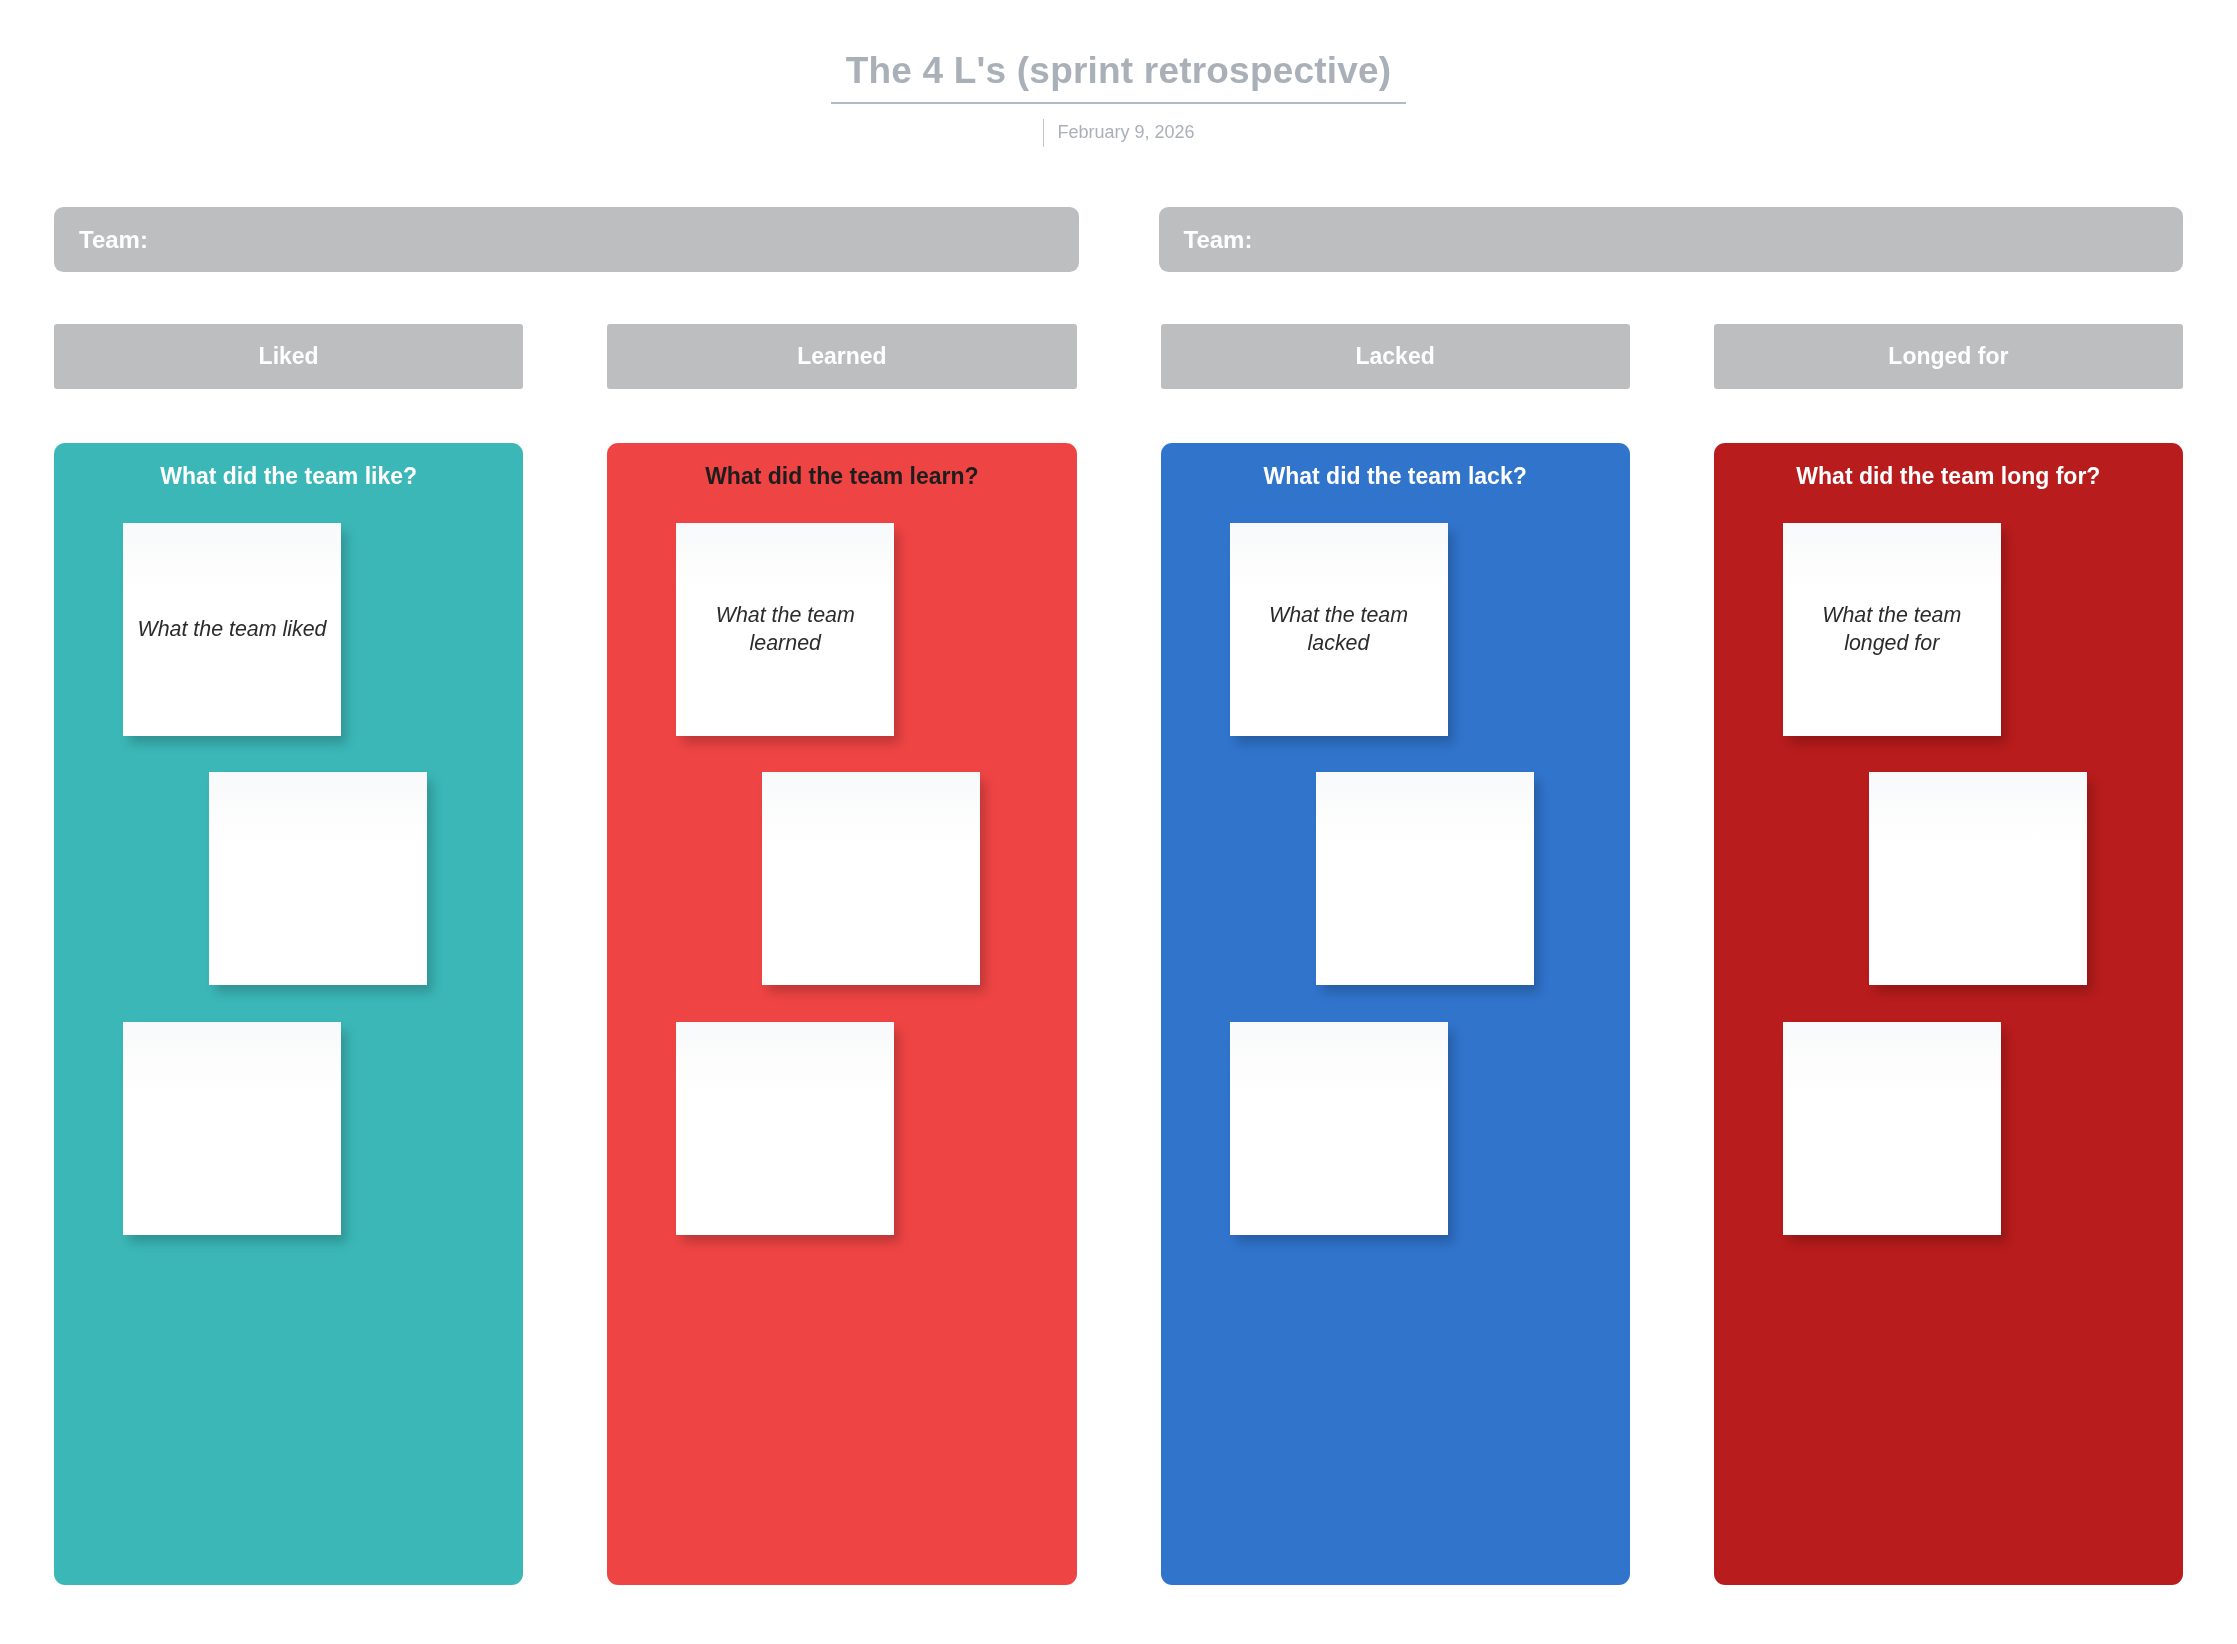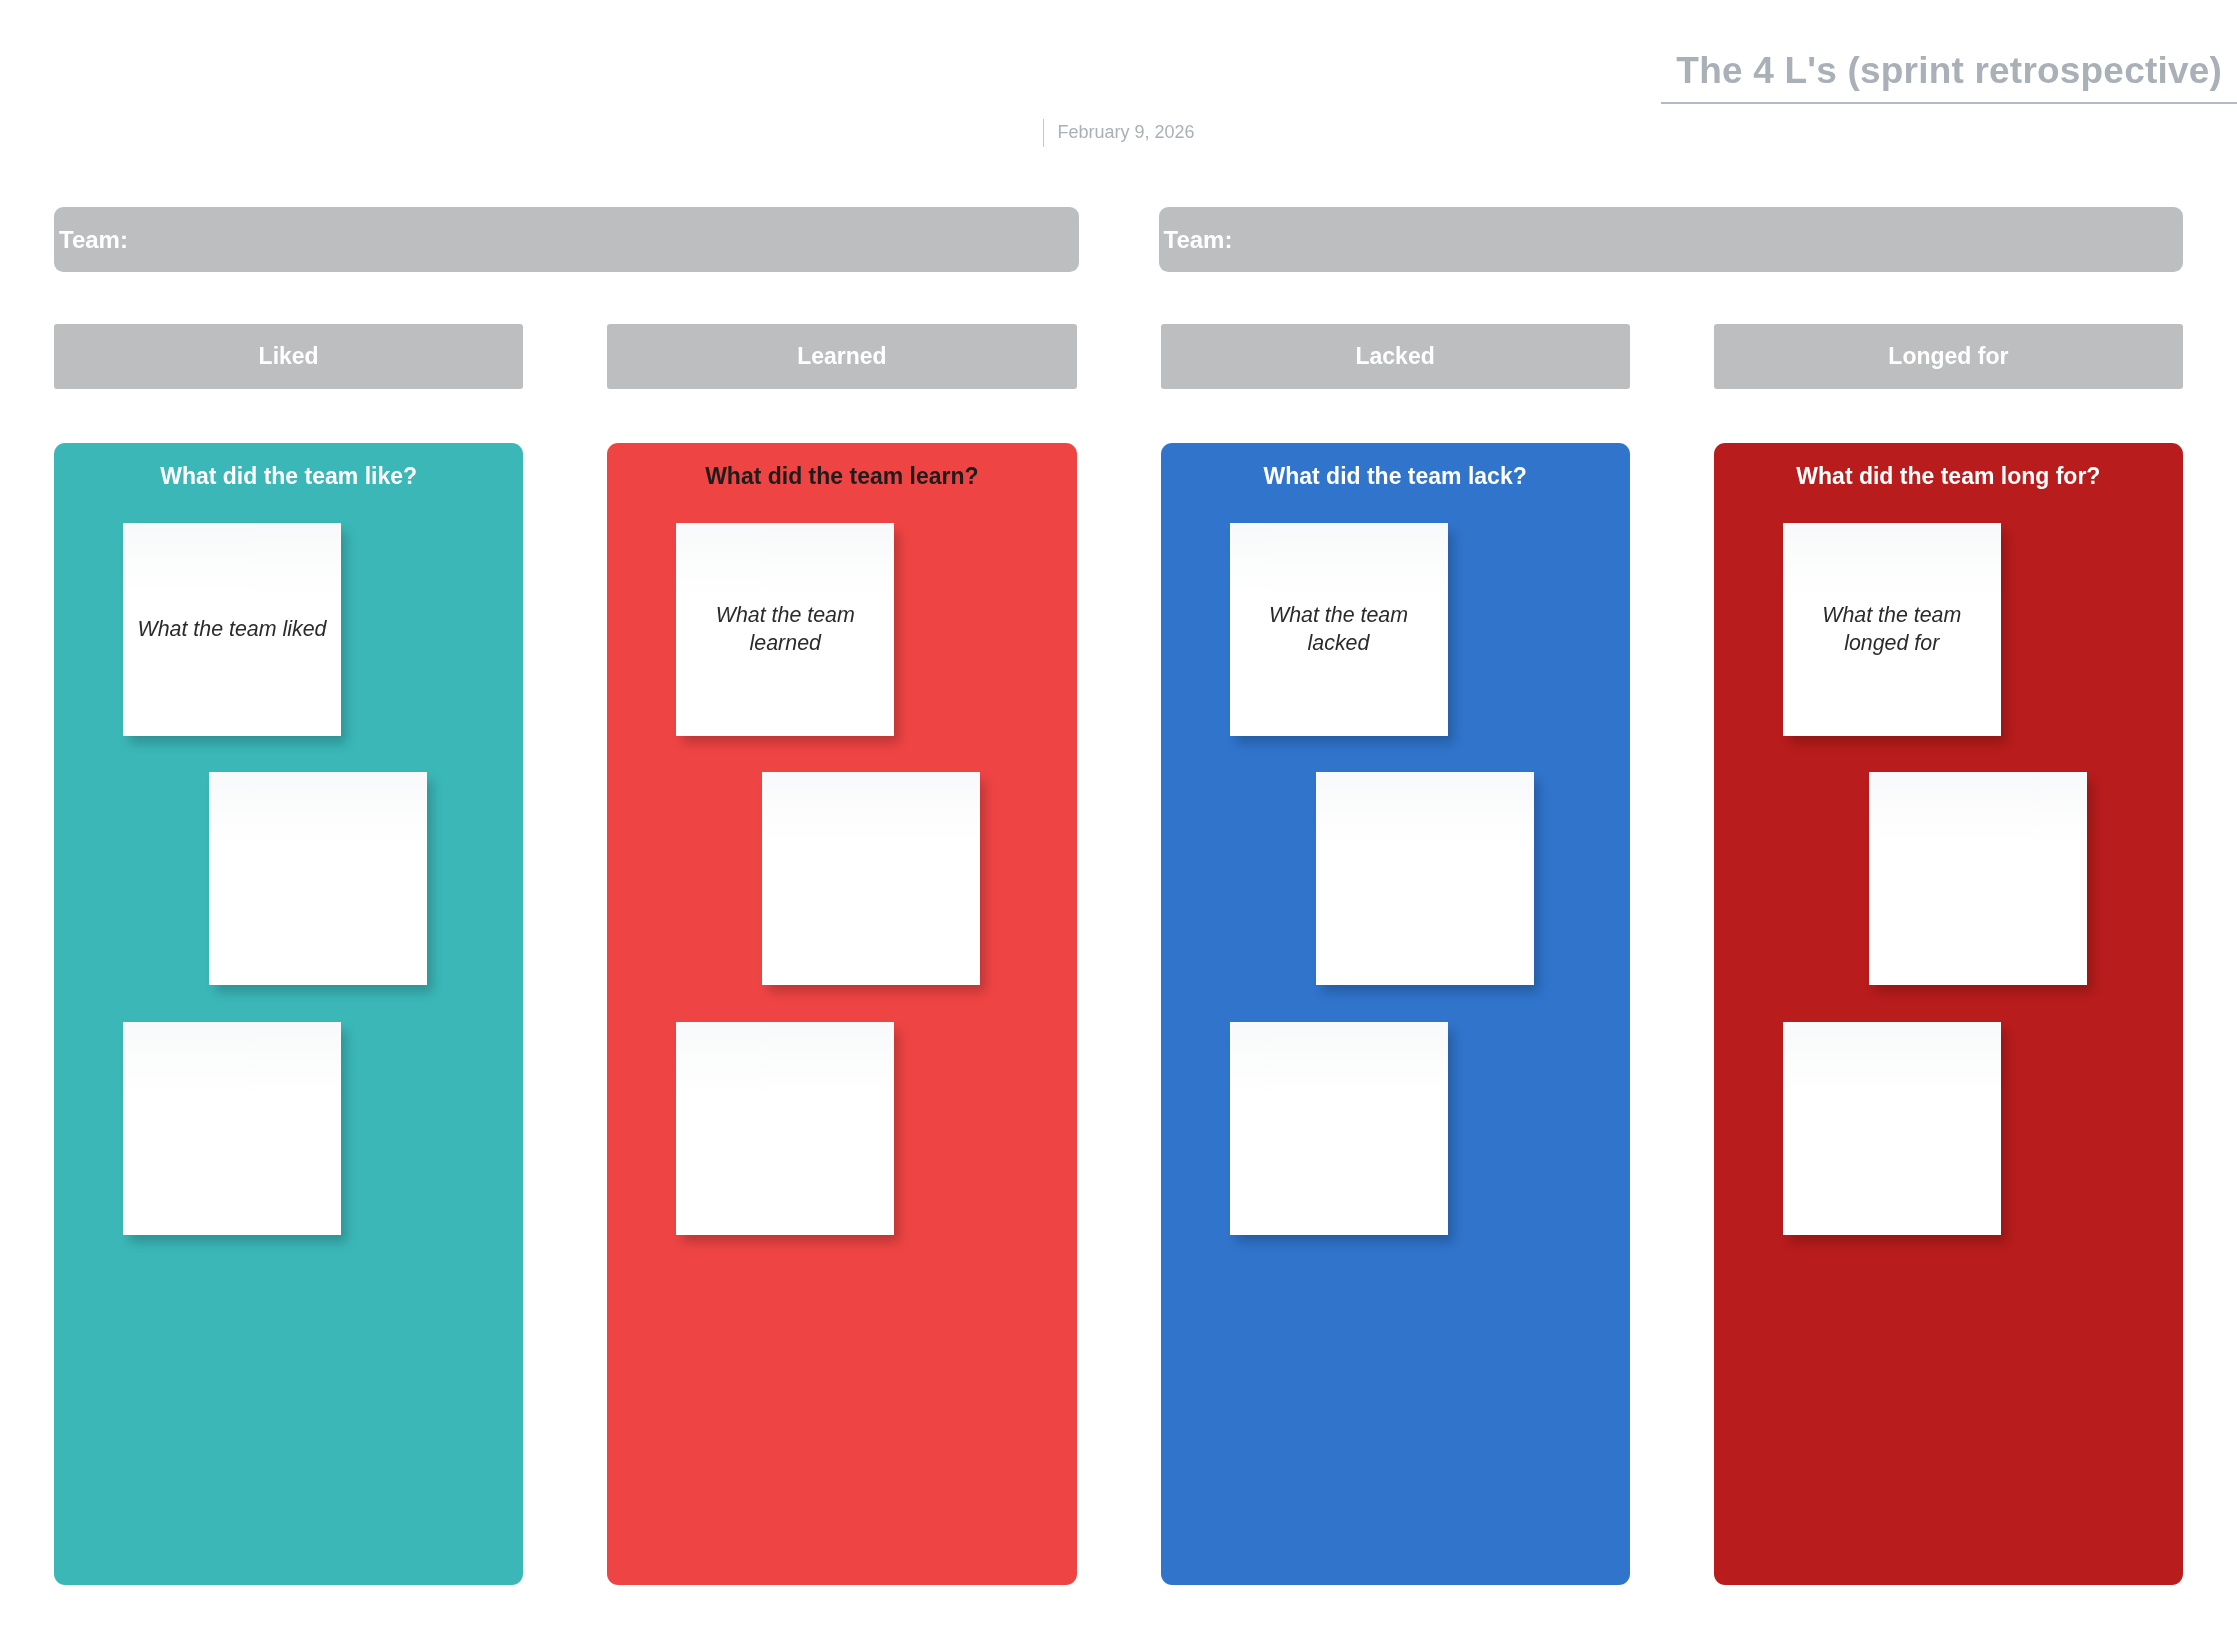--- a/index.html
+++ b/index.html
@@ -14,21 +14,21 @@
     font-family: "Liberation Sans", sans-serif;
     -webkit-font-smoothing: antialiased;
     overflow: hidden;
     position: relative;
   }
 
   
   .header {
     width: 100%;
     padding-top: 50px;
-    text-align: right;
+    text-align: center;
   }
   .title-wrap {
     display: inline-block;
     border-bottom: 2.8px solid #b4bac2;
     padding: 0 15px 9.3px 15px;
   }
   .title {
     font-size: 37px;
     font-weight: bold;
     color: #aab0b8;
@@ -67,21 +67,21 @@
     display: flex;
     gap: 80px;
   }
   .meta-field {
     flex: 1 1 0;
     height: 65px;
     background: #bcbec0;
     border-radius: 9.3px;
     display: flex;
     align-items: center;
-    padding-left: 5px;
+    padding-left: 25px;
     box-sizing: border-box;
   }
   .meta-label {
     color: #ffffff;
     font-size: 24px;
     font-weight: bold;
   }
 
   .pill-row {
     display: flex;

